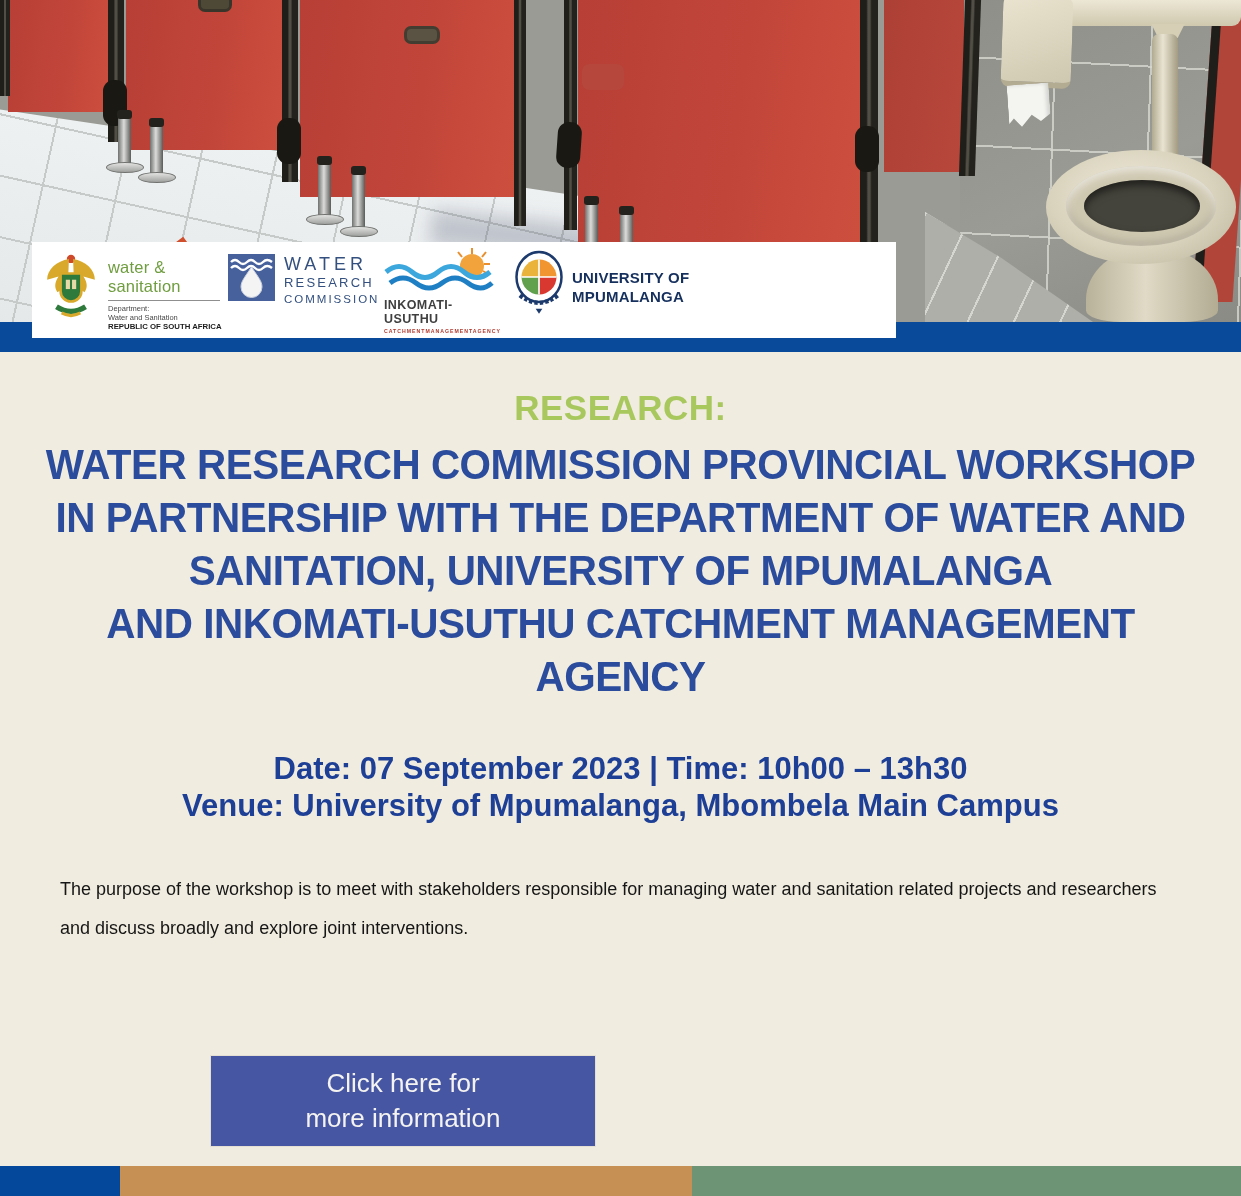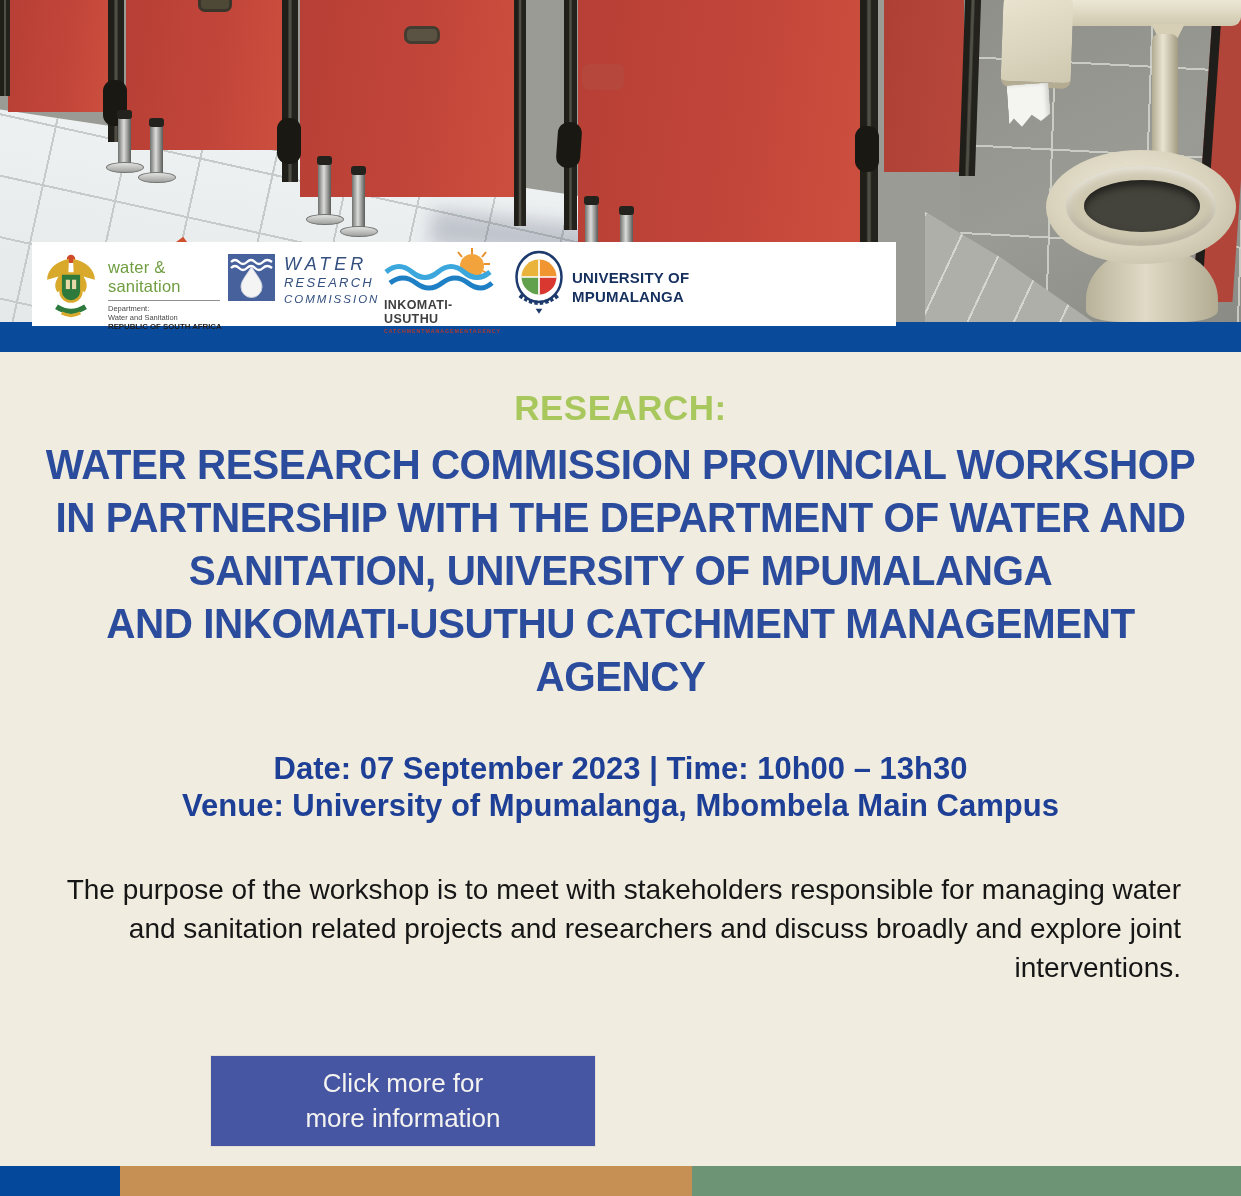--- a/index.html
+++ b/index.html
@@ -53,28 +53,28 @@
   #pipe-flare{position:absolute;left:1145px;top:156px;width:40px;height:18px;border-radius:9px;background:linear-gradient(90deg,#b1aa91,#e5e0cd 45%,#a39b82);}
   #dispenser{position:absolute;left:1002px;top:-4px;width:70px;height:92px;border-radius:9px;background:linear-gradient(160deg,#eae4d0,#cfc8b0);border-bottom:6px solid #b3ab92;transform:rotate(2deg);}
   #paper{position:absolute;left:1008px;top:84px;width:42px;height:44px;background:#f4f4f1;transform:rotate(-4deg);
     clip-path:polygon(0 0,100% 0,100% 70%,76% 86%,55% 70%,30% 96%,12% 76%,0 88%);box-shadow:inset -3px 0 4px rgba(0,0,0,.15);}
   #bowl{position:absolute;left:1046px;top:150px;width:190px;height:114px;border-radius:50%;background:radial-gradient(ellipse at 45% 40%,#efeadb 0%,#d9d3bd 55%,#b9b29a 100%);}
   #bowl-rim{position:absolute;left:1066px;top:166px;width:150px;height:80px;border-radius:50%;background:#cfc8b1;box-shadow:inset 0 4px 8px rgba(255,255,255,.6),inset 0 -4px 8px rgba(0,0,0,.15);}
   #bowl-hole{position:absolute;left:1084px;top:180px;width:116px;height:52px;border-radius:50%;background:#45443c;box-shadow:inset 0 5px 8px rgba(0,0,0,.55);}
   #pedestal{position:absolute;left:1086px;top:248px;width:132px;height:74px;background:linear-gradient(90deg,#b9b29a,#e0dac6 45%,#b3ac93);border-radius:46% 46% 26% 26% / 70% 70% 16% 16%;}
 
   
-  #logo-bar{position:absolute;left:32px;top:242px;width:864px;height:84px;background:#ffffff;z-index:30;}
+  #logo-bar{position:absolute;left:32px;top:242px;width:864px;height:96px;background:#ffffff;z-index:30;}
   #dws{position:absolute;left:12px;top:6px;width:182px;height:72px;}
   #dws-text{position:absolute;left:64px;top:10px;width:118px;}
   #dws-title{font-size:16.5px;color:#6f9d3f;letter-spacing:.2px;}
   #dws-rule{border:none;border-top:1px solid #8f8f8f;margin:4px 0 3px 0;width:112px;}
   .dws-small{font-size:7.5px;color:#4a4a4a;line-height:9px;}
   #dws-country{font-size:7.8px;font-weight:bold;color:#1c1c1c;line-height:10px;}
-  #wrc{position:absolute;left:196px;top:10px;width:172px;height:64px;font-style:italic;}
+  #wrc{position:absolute;left:196px;top:10px;width:172px;height:64px;}
   #wrc-text{position:absolute;left:56px;top:2px;color:#33507f;}
   #wrc-w1{font-size:18px;letter-spacing:4px;line-height:20px;}
   #wrc-w2{font-size:13px;letter-spacing:2.2px;line-height:17px;}
   #wrc-w3{font-size:11.5px;letter-spacing:2px;line-height:16px;}
   #iucma{position:absolute;left:352px;top:4px;width:118px;height:76px;text-align:left;}
   #iucma-name{font-size:12.5px;font-weight:bold;color:#3f3f3f;letter-spacing:.4px;margin-top:-2px;}
   #iucma-sub{font-size:5.2px;font-weight:bold;color:#b03a2e;letter-spacing:1px;margin-top:2px;}
   #ump{position:absolute;left:482px;top:6px;width:200px;height:72px;}
   #ump-text{position:absolute;left:58px;top:20px;font-size:15px;font-weight:800;color:#16305e;line-height:19px;letter-spacing:.2px;}
   #salga{position:absolute;left:692px;top:8px;width:166px;height:70px;}
@@ -83,21 +83,21 @@
   #salga-name{font-size:28px;font-weight:bold;color:#3f3e3c;letter-spacing:1px;line-height:30px;}
   #salga-tag{font-size:11px;font-style:italic;font-weight:bold;color:#2f2e2c;margin-top:1px;}
 
   
   #divider-band{position:absolute;left:0;top:322px;width:1241px;height:30px;background:#0a4a9b;z-index:5;}
   #content{position:absolute;left:0;top:352px;width:1241px;height:814px;background:#f0ecdf;}
   #kicker{position:absolute;left:0;top:36px;width:100%;text-align:center;font-size:35px;font-weight:bold;color:#a8c85e;letter-spacing:.5px;}
   #title{position:absolute;left:0;top:86px;width:100%;text-align:center;color:#2b4c9d;font-weight:bold;font-size:43px;line-height:53px;letter-spacing:-.5px;}
   .title-line{display:inline-block;width:100%;transform:scaleX(.94);}
   #when-where{position:absolute;left:0;top:398px;width:100%;text-align:center;color:#1e3f96;font-weight:bold;font-size:31px;line-height:37px;}
-  #purpose{position:absolute;left:60px;top:518px;width:1121px;text-align:right;color:#161616;font-size:28px;line-height:39px;}
+  #purpose{position:absolute;left:60px;top:518px;width:1121px;text-align:left;color:#161616;font-size:18px;line-height:39px;}
   #info-button{position:absolute;left:210px;top:703px;width:386px;height:92px;background:#4656a3;border:1px solid #e4dfd2;color:#f4f3f0;
     display:flex;flex-direction:column;align-items:center;justify-content:center;font-size:26px;line-height:35px;cursor:pointer;}
 
   
   #stripes{position:absolute;left:0;top:1166px;width:1241px;height:30px;display:flex;}
   #stripe-blue{width:120px;height:100%;background:#04489c;}
   #stripe-orange{width:572px;height:100%;background:#c68f53;}
   #stripe-green{width:549px;height:100%;background:#6e9476;}
 </style>
 </head>
@@ -271,21 +271,21 @@
     </div>
 
     <div id="when-where">
       <div>Date: 07 September 2023 | Time: 10h00 – 13h30</div>
       <div>Venue: University of Mpumalanga, Mbombela Main Campus</div>
     </div>
 
     <div id="purpose">The purpose of the workshop is to meet with stakeholders responsible for managing water and sanitation related projects and researchers and discuss broadly and explore joint interventions.</div>
 
     <div id="info-button">
-      <span>Click more for</span>
+      <span>Click here for</span>
       <span>more information</span>
     </div>
   </div>
 
   <div id="stripes">
     <div id="stripe-blue"></div>
     <div id="stripe-orange"></div>
     <div id="stripe-green"></div>
   </div>
 

